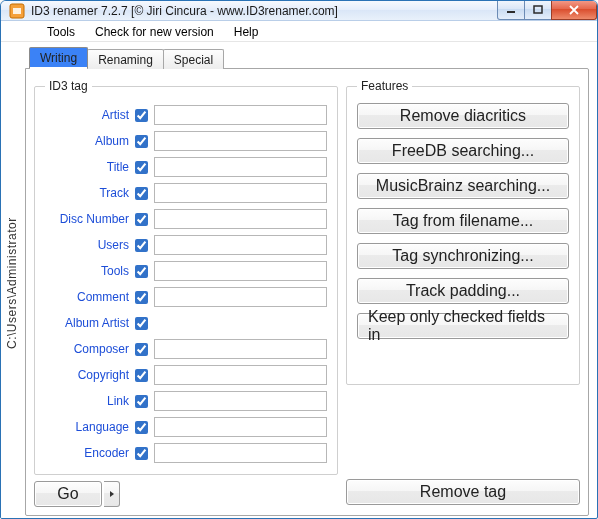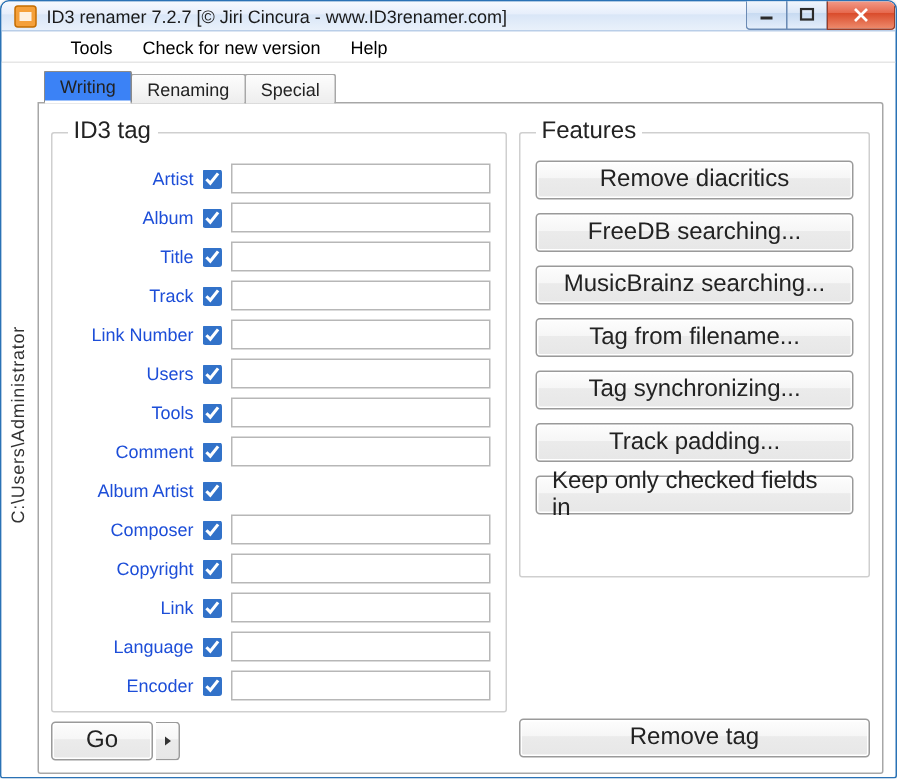--- a/index.html
+++ b/index.html
@@ -49,21 +49,21 @@
   .tab.active::after { content:""; position:absolute; left:0; right:0; bottom:-1px; height:2px; background:#fff; }
   .tabpanel {
     border:1px solid #a7a7a7; background:#fff; border-radius:0 2px 2px 2px;
     height:448px; padding:10px 8px 10px 8px; position:relative;
   }
   .cols { display:flex; gap:8px; height:100%; }
   fieldset.group {
     border:1px solid #cfcfcf; border-radius:2px; padding:10px 10px 8px 10px; margin:0;
     position:relative;
   }
-  fieldset.group > legend { padding:0 4px; font-size:16px; color:#222; }
+  fieldset.group > legend { padding:0 4px; font-size:12px; color:#222; }
   .leftcol { width:304px; display:flex; flex-direction:column; }
   .leftcol .group { flex:0 0 auto; height:396px; }
   .rightcol { flex:1; display:flex; flex-direction:column; }
   .rightcol .group { height:308px; }
   .fieldrow { display:flex; align-items:center; height:24px; margin-bottom:2px; }
   .fieldrow .lbl { width:90px; text-align:right; padding-right:6px; color:#1d4ed8; }
   .fieldrow input[type=checkbox]{ width:13px; height:13px; margin:0 6px 0 0; accent-color:#3272c9;}
   .fieldrow input.txt { flex:1; height:20px; border:1px solid #b7b7b7; padding:1px 4px; font-size:12px; background:#fff; }
   .btn {
     display:inline-flex; align-items:center; justify-content:center;
@@ -157,21 +157,21 @@
                 <span class="lbl">Title</span>
                 <input type="checkbox" checked="" style="">
                 <input class="txt" type="text" value="" style="">
               </div>
               <div class="fieldrow">
                 <span class="lbl">Track</span>
                 <input type="checkbox" checked="" style="">
                 <input class="txt" type="text" value="" style="">
               </div>
               <div class="fieldrow">
-                <span class="lbl">Link Number</span>
+                <span class="lbl">Disc Number</span>
                 <input type="checkbox" checked="" style="">
                 <input class="txt" type="text" value="" style="">
               </div>
               <div class="fieldrow">
                 <span class="lbl">Users</span>
                 <input type="checkbox" checked="" style="">
                 <input class="txt" type="text" value="" style="">
               </div>
               <div class="fieldrow">
                 <span class="lbl">Tools</span>

